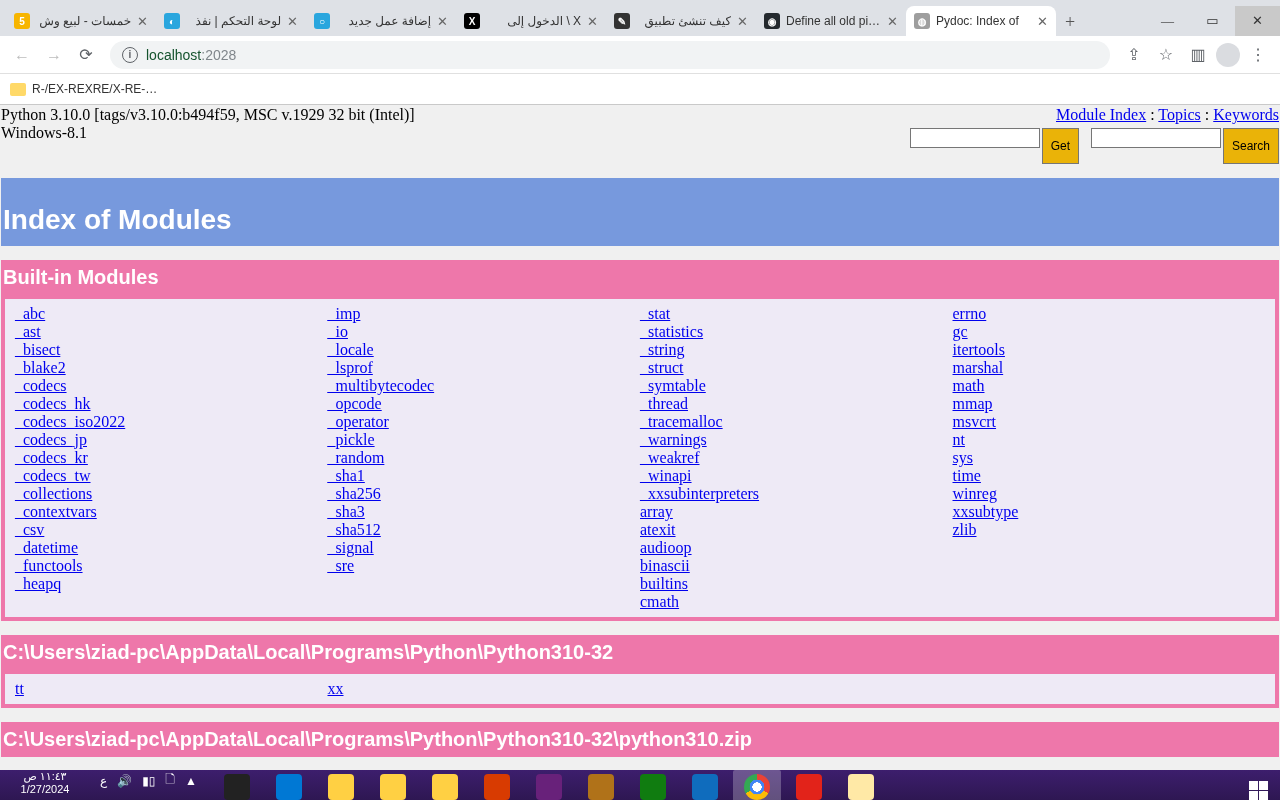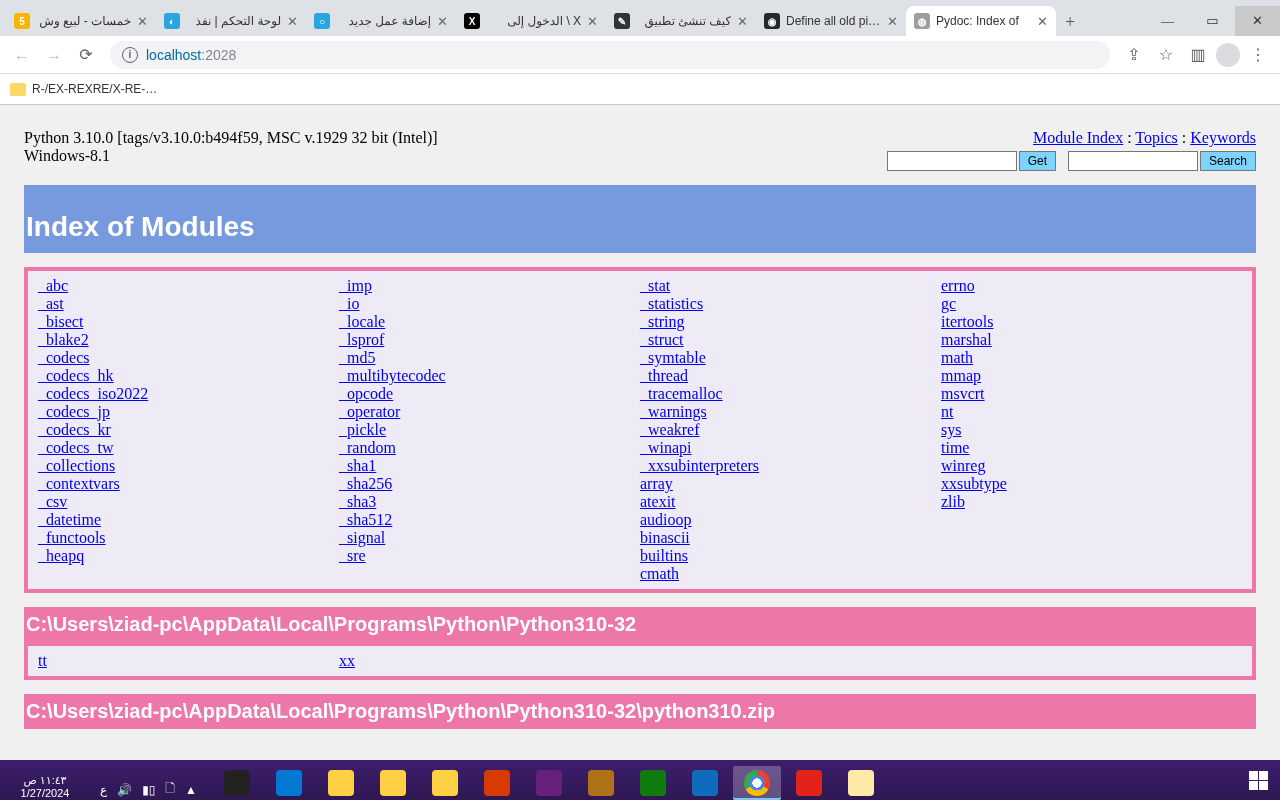--- a/index.html
+++ b/index.html
@@ -18,49 +18,49 @@
 .newtab{width:28px;height:28px;display:flex;align-items:center;justify-content:center;color:#555;font-size:18px;cursor:pointer}
 .windowctl{margin-left:auto;display:flex}
 .windowctl div{width:45px;height:30px;display:flex;align-items:center;justify-content:center;font-size:13px;color:#333;cursor:pointer}
 .windowctl .close-win{background:#c9c9c9}
 
 .toolbar{display:flex;align-items:center;height:38px;background:#fff;padding:0 8px;gap:4px;border-bottom:1px solid #e0e0e0}
 .navbtn{width:28px;height:28px;display:flex;align-items:center;justify-content:center;color:#5f6368;border-radius:50%;font-size:16px;cursor:pointer}
 .navbtn.disabled{color:#bdbdbd}
 .omnibox{flex:1;display:flex;align-items:center;height:28px;background:#f1f3f4;border-radius:14px;padding:0 12px;margin:0 6px;font-family:Arial,sans-serif;font-size:14px;color:#202124;gap:8px}
 .omnibox .info{width:16px;height:16px;border:1.5px solid #5f6368;border-radius:50%;display:flex;align-items:center;justify-content:center;font-size:10px;color:#5f6368;font-weight:bold}
-.omnibox .host{color:#0369a1}
+.omnibox .host{color:#14532d}
 .omnibox .port{color:#80868b}
 .tbicon{width:28px;height:28px;display:flex;align-items:center;justify-content:center;color:#5f6368;cursor:pointer}
 .avatar{width:24px;height:24px;border-radius:50%;background:#dadce0}
 
 .bookmarks{display:flex;align-items:center;height:30px;background:#fff;padding:0 10px;font-family:Arial,sans-serif;font-size:12px;color:#333;gap:6px}
 .bm-folder{width:16px;height:13px;background:#ffd968;border-radius:2px}
 
 
-.viewport{height:655px;overflow-y:auto;background:#f0f0f0;padding:24px}
+.viewport{height:655px;overflow-y:auto;background:#f0f0f0;padding:1px}
 .meta{display:flex;justify-content:space-between;align-items:flex-start}
 .meta-left{font-size:16px}
 .meta-right{text-align:right}
 .meta-right .links{margin-bottom:4px}
 .search-group{display:inline-flex;gap:2px;font-family:Arial,sans-serif}
 .search-group input[type=text]{width:130px;height:20px;border:1px solid #767676;font-size:12px;padding:0 2px}
-.search-group input[type=submit]{height:20px;padding:0 8px;font-size:12px;background:#7dd3fc;border:1px solid #767676;cursor:pointer}
+.search-group input[type=submit]{height:36px;padding:0 8px;font-size:12px;background:#eab308;border:1px solid #767676;cursor:pointer}
 
 .bigheader{background:#7799dd;color:#fff;font-family:Arial,sans-serif;font-weight:bold;font-size:28px;padding:26px 2px 10px 2px;margin-top:14px}
 .section{margin-top:14px}
 .sect-head{background:#ee77aa;color:#fff;font-family:Arial,sans-serif;font-weight:bold;font-size:20px;padding:6px 2px}
 .sect-body{background:#ee77aa;padding:4px}
 .inner{background:#eeeaf6;padding:6px 10px}
 .cols{display:flex}
 .col{flex:1}
 .col a{display:block;line-height:18px}
 
 
-.taskbar{position:absolute;left:0;right:0;bottom:0;height:40px;background:linear-gradient(#3d1e6d,#2e1752);display:flex;align-items:flex-end;color:#fff;font-family:"Segoe UI",Arial,sans-serif}
+.taskbar{position:absolute;left:0;right:0;bottom:0;height:30px;background:linear-gradient(#3d1e6d,#2e1752);display:flex;align-items:flex-start;color:#fff;font-family:"Segoe UI",Arial,sans-serif}
 .clock{width:90px;text-align:center;font-size:11px;line-height:13px;padding:0 6px}
 .tray{display:flex;align-items:center;gap:10px;padding:0 10px;font-size:12px}
 .tb-apps{flex:1;display:flex;align-items:center;gap:4px;padding-left:6px}
 .tb-app{width:48px;height:34px;display:flex;align-items:center;justify-content:center;border-radius:2px}
 .tb-app.active{background:rgba(255,255,255,0.25);box-shadow:inset 0 -2px 0 #7cc3ff}
 .tb-app .ico{width:26px;height:26px;border-radius:4px}
 .winstart{width:44px;height:40px;display:flex;align-items:center;justify-content:center}
 .winlogo{display:grid;grid-template-columns:9px 9px;grid-template-rows:9px 9px;gap:1px}
 .winlogo div{background:#fff}
 </style>
@@ -145,20 +145,21 @@
       <span class="search-group">
         <input type="text" style="">
         <input type="submit" value="Search" style="">
       </span>
     </div>
   </div>
 
   <div class="bigheader">Index of Modules</div>
 
   <div class="section">
+    <div class="sect-head">Built-in Modules</div>
     <div class="sect-body">
         <div class="inner">
           <div class="cols" id="builtin-cols">
             <div class="col">
               <a href="#">_abc</a>
               <a href="#">_ast</a>
               <a href="#">_bisect</a>
               <a href="#">_blake2</a>
               <a href="#">_codecs</a>
               <a href="#">_codecs_hk</a>
@@ -171,21 +172,20 @@
               <a href="#">_csv</a>
               <a href="#">_datetime</a>
               <a href="#">_functools</a>
               <a href="#">_heapq</a>
             </div>
             <div class="col">
               <a href="#">_imp</a>
               <a href="#">_io</a>
               <a href="#">_locale</a>
               <a href="#">_lsprof</a>
-              <a href="#">_md5</a>
               <a href="#">_multibytecodec</a>
               <a href="#">_opcode</a>
               <a href="#">_operator</a>
               <a href="#">_pickle</a>
               <a href="#">_random</a>
               <a href="#">_sha1</a>
               <a href="#">_sha256</a>
               <a href="#">_sha3</a>
               <a href="#">_sha512</a>
               <a href="#">_signal</a>

